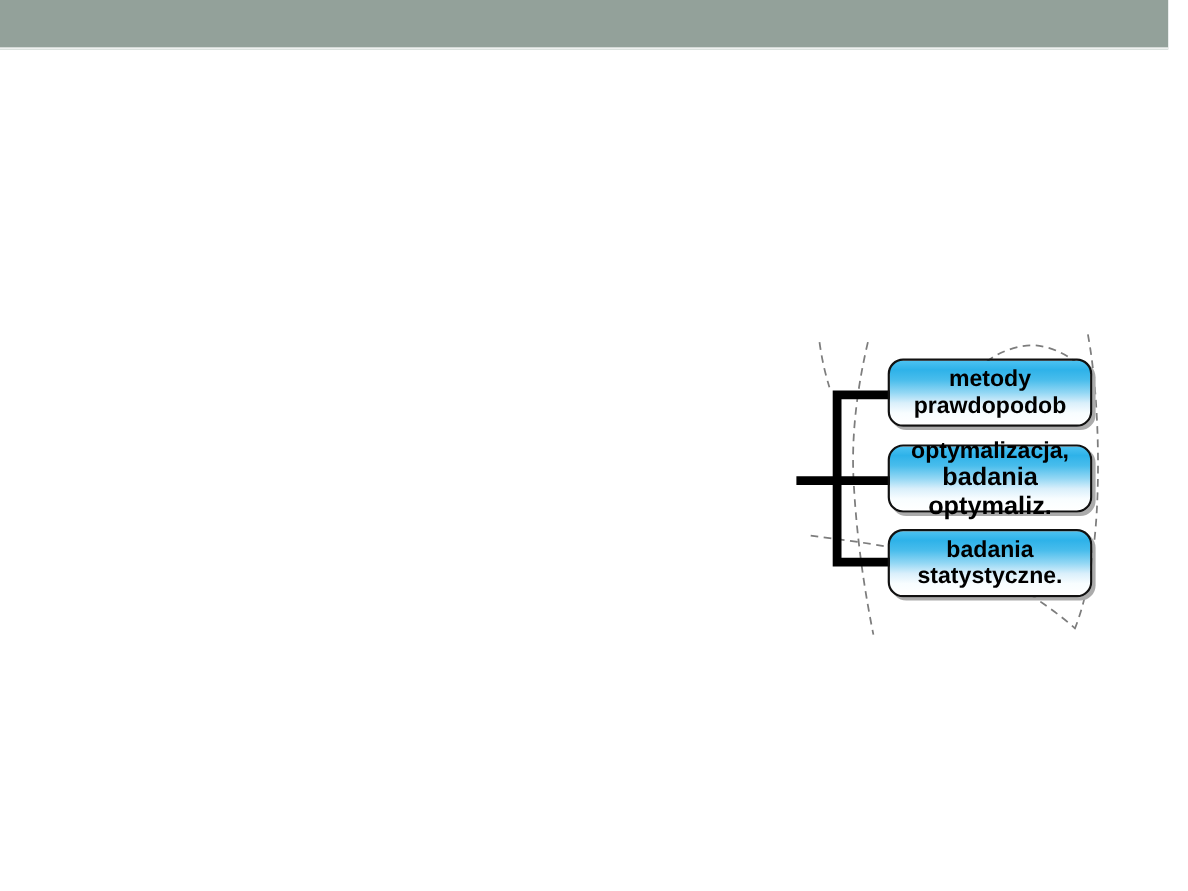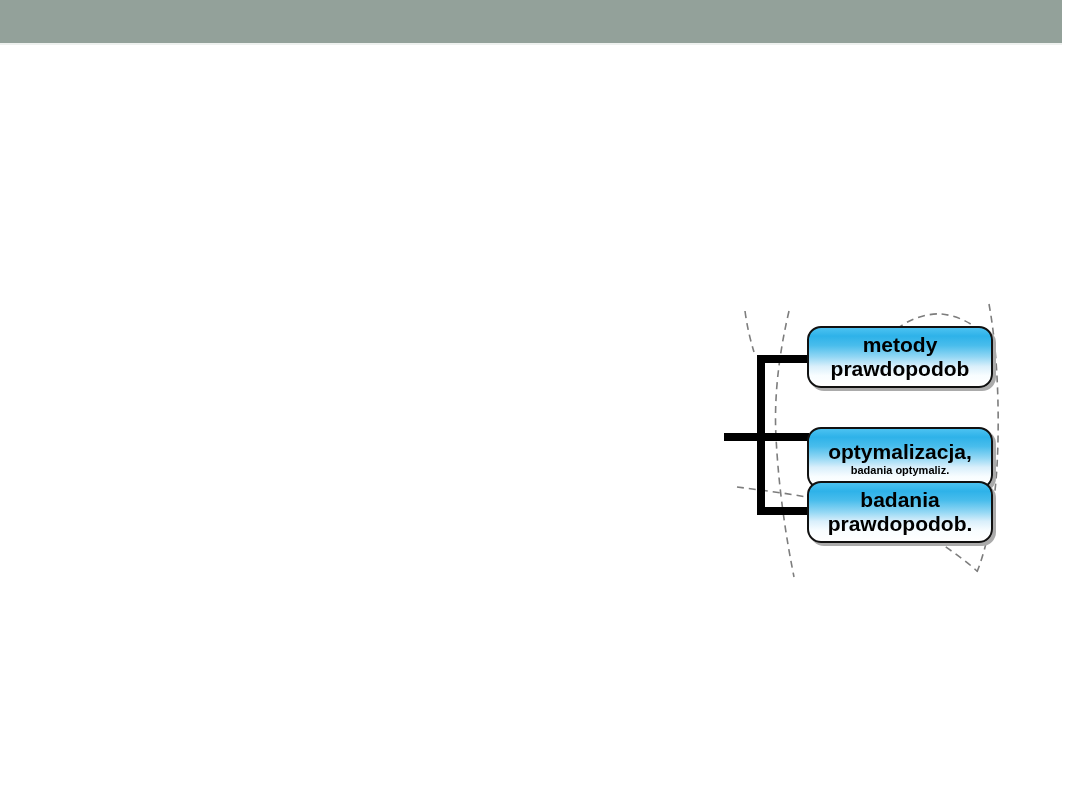--- a/index.html
+++ b/index.html
@@ -56,25 +56,25 @@
     display: flex;
     flex-direction: column;
     align-items: center;
     justify-content: center;
     text-align: center;
     color: #000000;
     font-weight: bold;
     line-height: 1.12;
   }
   .node-top    { top: 326px; }
-  .node-middle { top: 427px; }
+  .node-middle { top: 404px; }
   .node-bottom { top: 481px; }
   .node .l1 { font-size: 21px; }
   .node .l2 { font-size: 21px; }
-  .node-middle .l2 { font-size: 11px; }
+  .node-middle .l2 { font-size: 23px; }
 </style>
 </head>
 <body>
 
 <div class="slide">
 
   <div class="top-bar"></div>
 
   <svg class="connector-layer" viewBox="0 0 1080 810" xmlns="http://www.w3.org/2000/svg">
 
@@ -94,16 +94,16 @@
     <span class="l2">prawdopodob</span>
   </div>
 
   <div class="node node-middle">
     <span class="l1">optymalizacja,</span>
     <span class="l2">badania optymaliz.</span>
   </div>
 
   <div class="node node-bottom">
     <span class="l1">badania</span>
-    <span class="l2">prawdopodob.</span>
+    <span class="l2">statystyczne.</span>
   </div>
 
 </div>
 
 </body></html>

